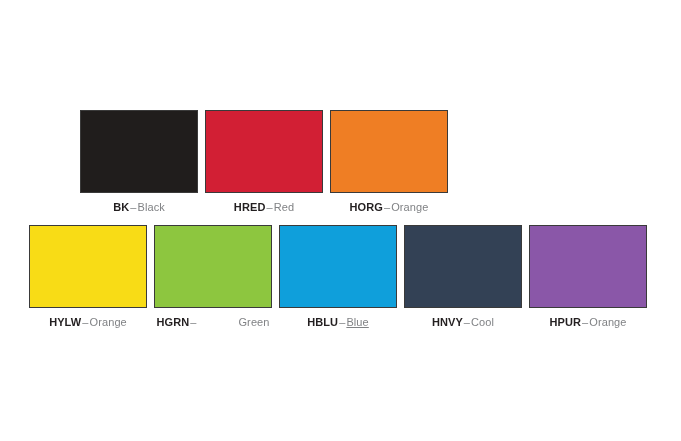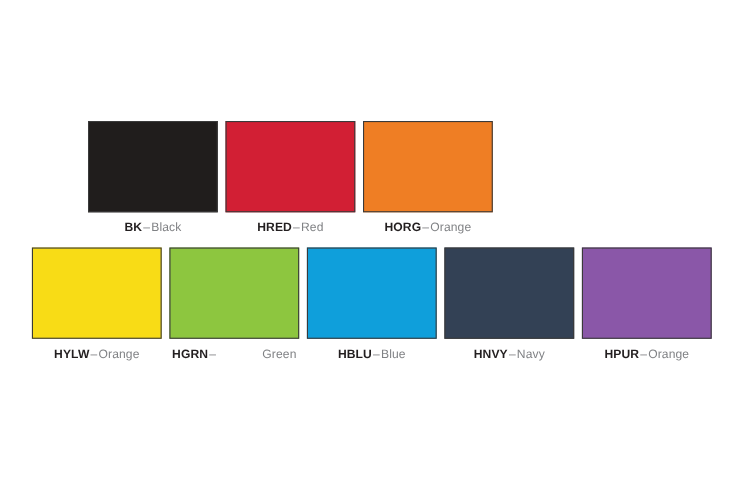--- a/index.html
+++ b/index.html
@@ -126,28 +126,28 @@
     <div class="swatch-cell">
       <div class="swatch-chip" style="background-color: rgb(141, 198, 63); border-color: rgb(58, 58, 58);"></div>
       <div class="swatch-label">
         <span class="swatch-code" style="color: rgb(35, 31, 32); text-align: center;">HGRN</span><span class="swatch-dash" style="color: rgb(128, 130, 133);">–</span><span class="swatch-desc" style="color: rgb(128, 130, 133); margin-left: 41px;">Green</span>
       </div>
     </div>
 
     <div class="swatch-cell">
       <div class="swatch-chip" style="background-color: rgb(15, 159, 219); border-color: rgb(58, 58, 58);"></div>
       <div class="swatch-label">
-        <span class="swatch-code" style="color: rgb(35, 31, 32);">HBLU</span><span class="swatch-dash" style="color: rgb(128, 130, 133);">–</span><span class="swatch-desc" style="color: rgb(128, 130, 133);">Blue</span>
+        <span class="swatch-code" style="color: rgb(35, 31, 32);">HBLU</span><span class="swatch-dash" style="color: rgb(128, 130, 133);">–</span><span class="swatch-desc" style="color: rgb(128, 130, 133); text-decoration: underline;">Blue</span>
       </div>
     </div>
 
     <div class="swatch-cell">
       <div class="swatch-chip" style="background-color: rgb(51, 65, 85); border-color: rgb(58, 58, 58);"></div>
       <div class="swatch-label">
-        <span class="swatch-code" style="color: rgb(35, 31, 32);">HNVY</span><span class="swatch-dash" style="color: rgb(128, 130, 133);">–</span><span class="swatch-desc" style="color: rgb(128, 130, 133);">Navy</span>
+        <span class="swatch-code" style="color: rgb(35, 31, 32);">HNVY</span><span class="swatch-dash" style="color: rgb(128, 130, 133);">–</span><span class="swatch-desc" style="color: rgb(128, 130, 133);">Cool</span>
       </div>
     </div>
 
     <div class="swatch-cell">
       <div class="swatch-chip" style="background-color: rgb(138, 87, 168); border-color: rgb(58, 58, 58);"></div>
       <div class="swatch-label">
         <span class="swatch-code" style="color: rgb(35, 31, 32);">HPUR</span><span class="swatch-dash" style="color: rgb(128, 130, 133);">–</span><span class="swatch-desc" style="color: rgb(128, 130, 133);">Orange</span>
       </div>
     </div>
 

